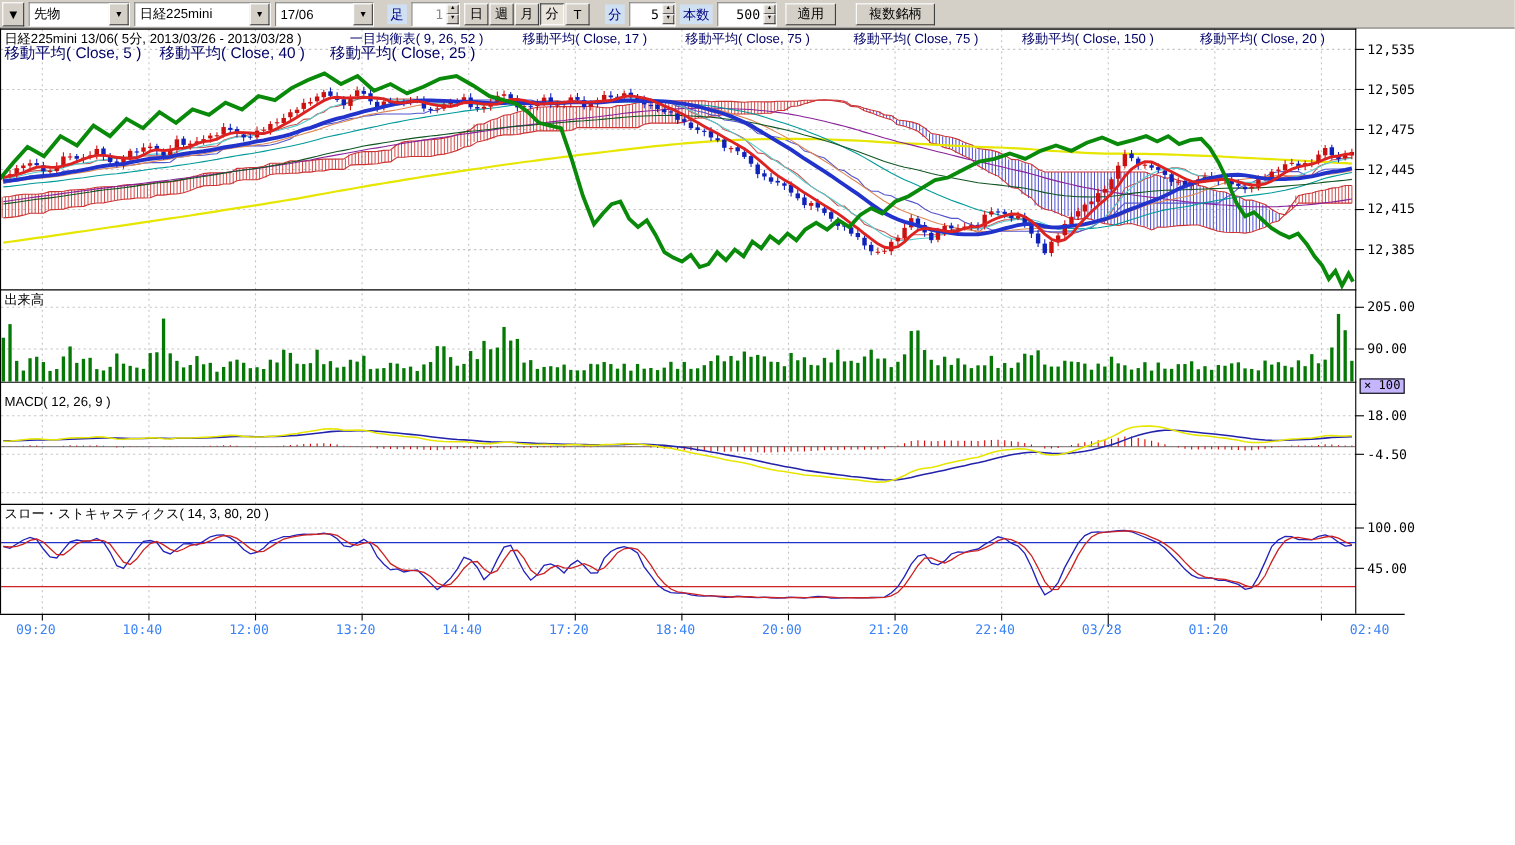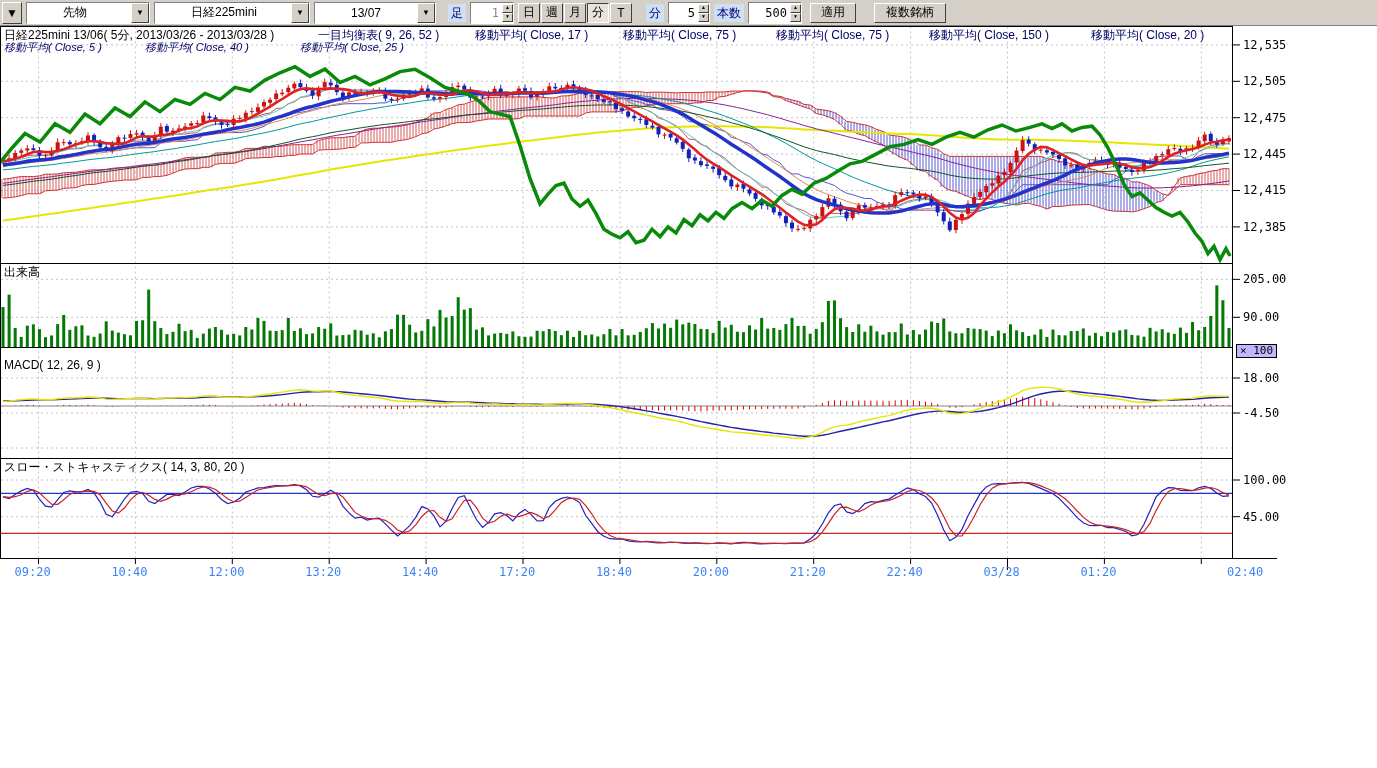--- a/index.html
+++ b/index.html
@@ -1,62 +1,62 @@
 <!DOCTYPE html>
 <html><head>
 <meta charset="utf-8">
 <style>
   html,body{margin:0;padding:0;background:#fff;width:1377px;height:768px;overflow:hidden;
     font-family:"Liberation Sans","DejaVu Sans",sans-serif;}
   
   #toolbar{position:absolute;left:0;top:0;width:1377px;height:26px;background:#d4d0c8;
     border-bottom:1px solid #808080;display:flex;align-items:center;gap:4px;padding-left:2px;box-sizing:border-box;}
   .combo{height:20px;background:#fff;border:1px solid;border-color:#808080 #fff #fff #808080;
-    display:flex;align-items:center;font-size:12px;padding-left:32px;}
+    display:flex;align-items:center;font-size:12px;}
   .combo .cval{padding:0 4px;flex:1;white-space:nowrap;overflow:hidden;}
   .combo .carw{width:16px;height:18px;background:#d4d0c8;border:1px solid;border-color:#fff #404040 #404040 #fff;
     display:flex;align-items:center;justify-content:center;font-size:8px;color:#000;}
   .tlabel{font-size:12px;color:#000080;background:#cfe0f2;padding:1px 3px;height:16px;line-height:16px;}
   .spin{height:20px;background:#fff;border:1px solid;border-color:#808080 #fff #fff #808080;
     display:flex;align-items:center;font-size:12px;}
   .spin .sval{padding:0 3px;text-align:right;flex:1;font-family:"DejaVu Sans Mono",monospace;}
   .spin .sarrs{width:11px;height:18px;display:flex;flex-direction:column;}
   .spin .sarrs div{flex:1;background:#d4d0c8;border:1px solid;border-color:#fff #404040 #404040 #fff;
     font-size:5px;line-height:4px;text-align:center;color:#000;}
   .wbtn{height:20px;background:#d4d0c8;border:1px solid;border-color:#fff #404040 #404040 #fff;
     font-size:12px;display:flex;align-items:center;justify-content:center;color:#000;}
   .wbtn.pressed{border-color:#404040 #fff #fff #404040;background:#e8e4dc;}
   .pbtn{width:22px;}
   
   #chart-root{position:absolute;left:0;top:0;width:1377px;height:768px;}
   #chart-svg{position:absolute;left:0;top:0;}
   .ovl{position:absolute;white-space:nowrap;}
   .legend1{font-size:12px;top:27px;}
-  .legend2{font-size:11px;top:40px;font-style:italic;}
+  .legend2{font-size:14px;top:40px;}
   .paneLabel{font-size:12px;color:#000;}
   .axlab{font-family:"DejaVu Sans Mono",monospace;font-size:12px;color:#000;}
   .tlab{font-family:"DejaVu Sans Mono",monospace;font-size:12px;color:#3b82f6;width:48px;}
   #mult-box{position:absolute;border:1px solid #000;background:#c4b5fd;font-family:"DejaVu Sans Mono",monospace;
     font-size:11px;line-height:12px;padding:0 3px;}
 </style>
 </head>
 <body>
 
 <div id="toolbar">
   <div class="wbtn" style="width:18px">▼</div>
   <div class="combo" style="width:90px">
     <div class="cval">先物</div>
     <div class="carw">▼</div>
   </div>
   <div class="combo" style="width:122px">
     <div class="cval">日経225mini</div>
     <div class="carw">▼</div>
   </div>
   <div class="combo" style="width:88px">
-    <div class="cval">13/07</div>
+    <div class="cval">17/06</div>
     <div class="carw">▼</div>
   </div>
   <span class="tlabel" style="margin-left:8px">足</span>
   <div class="spin" style="width:42px">
     <div class="sval" style="color:#888">1</div>
     <div class="sarrs">
         <div>▲</div>
         <div>▼</div>
       </div>
   </div>

